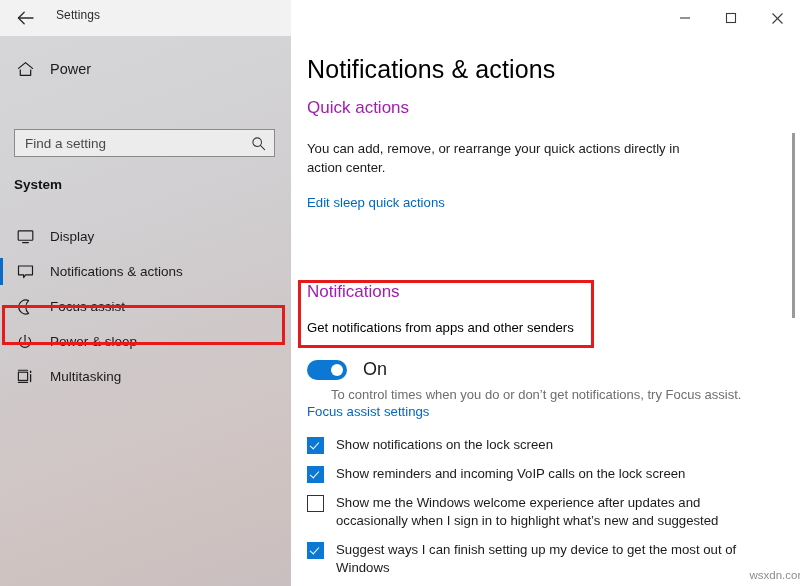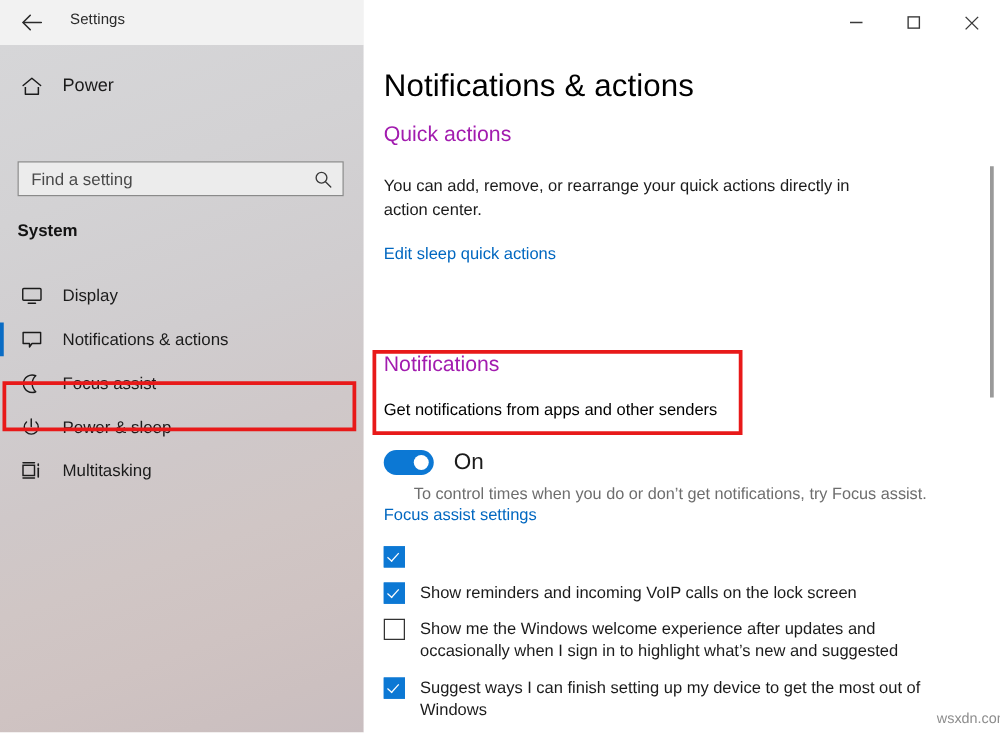--- a/index.html
+++ b/index.html
@@ -519,20 +519,21 @@
     <div class="anno-toggle"></div>
 
     <div class="hint-text">To control times when you do or don’t get notifications, try Focus assist.</div>
 
     <a class="link link-focus" href="#">Focus assist settings</a>
 
     <div class="checklist">
 
       <div class="check-item">
         <span class="cbox on"></span>
+        <span class="check-label">Show notifications on the lock screen</span>
       </div>
 
       <div class="check-item">
         <span class="cbox on"></span>
         <span class="check-label">Show reminders and incoming VoIP calls on the lock screen</span>
       </div>
 
 
       <div class="check-item">
         <span class="cbox off"></span>

